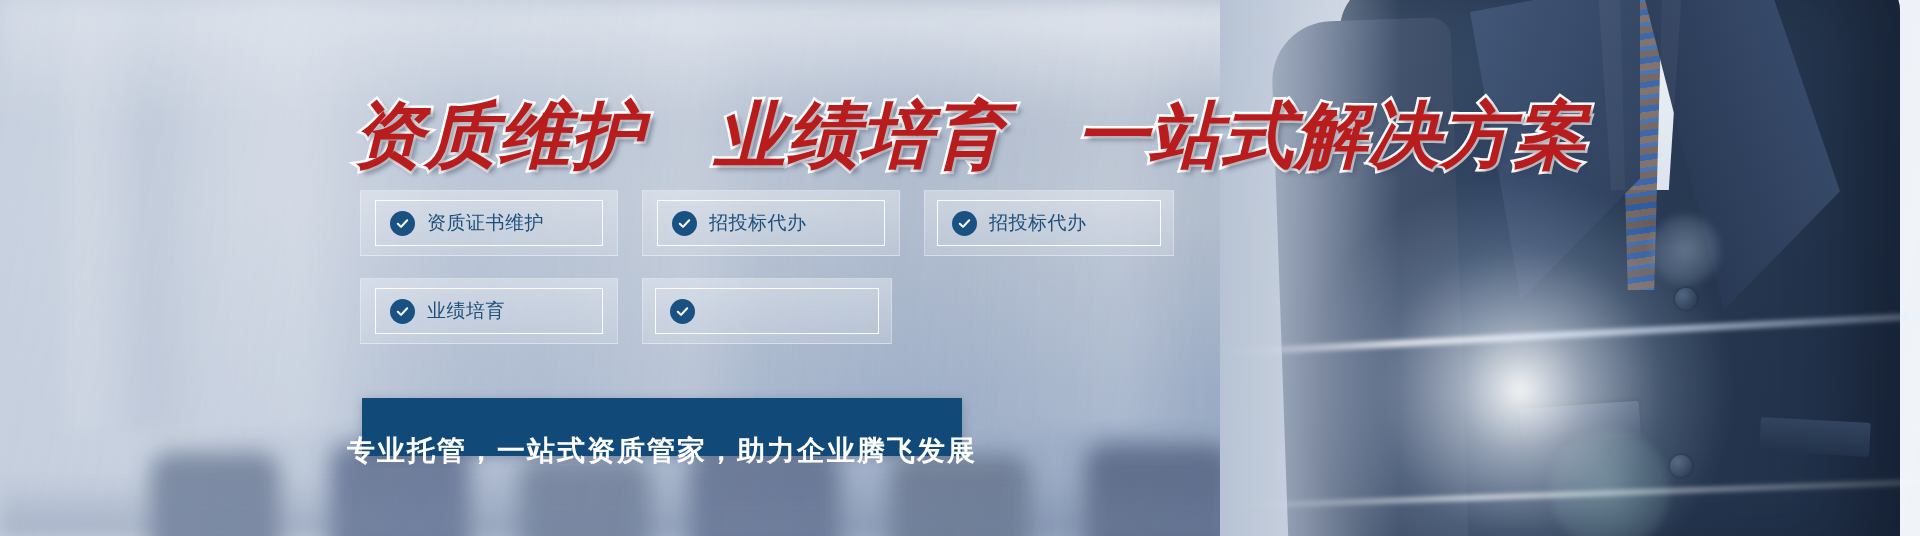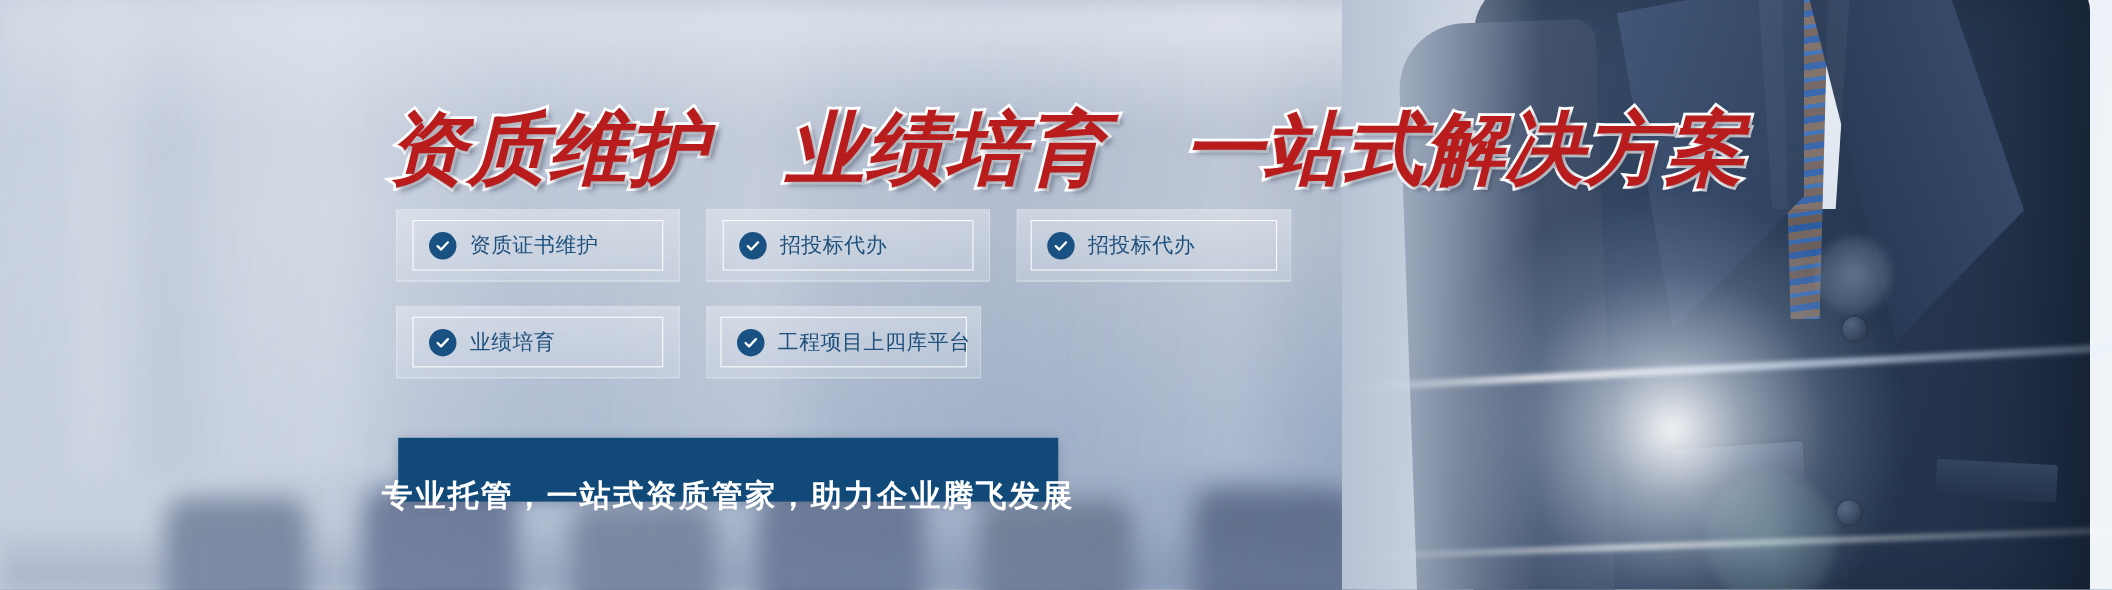--- a/index.html
+++ b/index.html
@@ -337,21 +337,20 @@
         </div>
       </div>
 
       <div class="card-outer wide">
         <div class="card-inner">
           <span class="check">
             <svg width="15" height="15" viewBox="0 0 16 16">
                 <path d="M3 8.3 L6.4 11.6 L13 4.6" fill="none" stroke="#ffffff" stroke-width="2.2" stroke-linecap="round" stroke-linejoin="round"></path>
               </svg>
           </span>
-          <span class="card-label">工程项目上四库平台</span>
         </div>
       </div>
 
     </div>
 
     <div class="tagline-bar">
       <span class="tagline-text">专业托管，一站式资质管家，助力企业腾飞发展</span>
     </div>
 
   </div>

